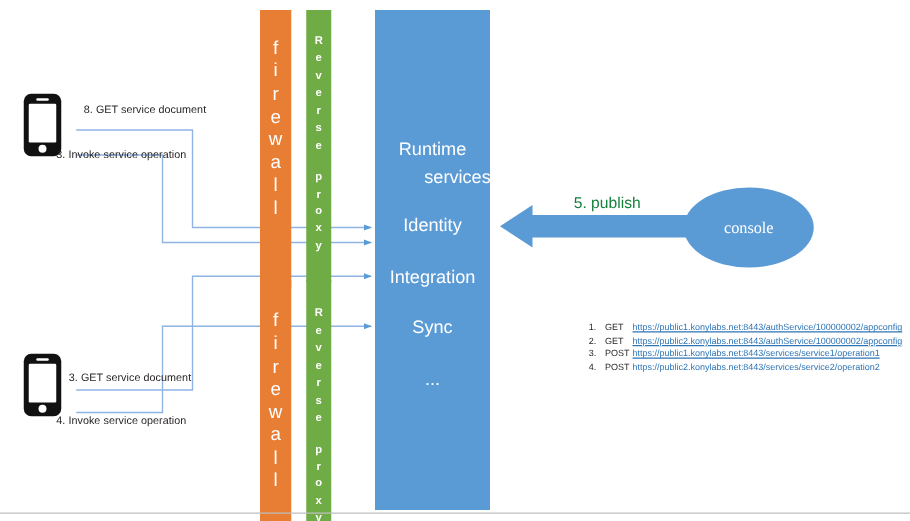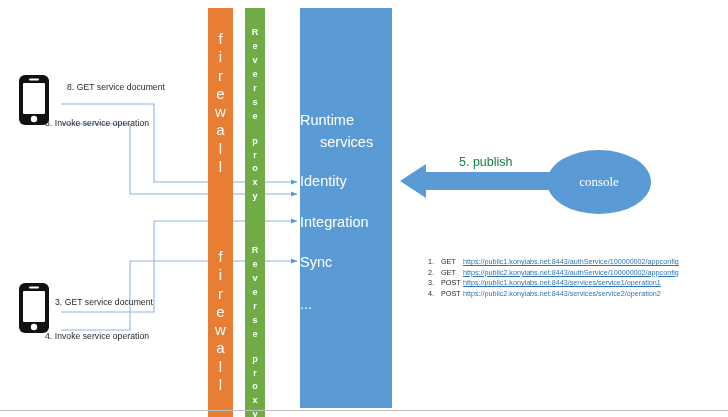--- a/index.html
+++ b/index.html
@@ -59,21 +59,21 @@
 
   
   .runtime-box {
     position: absolute;
     background: #5B9BD5;
     color: #ffffff;
   }
   .runtime-label {
     position: absolute;
     width: 100%;
-    text-align: left;
+    text-align: center;
     font-size: 14.5px;
     line-height: 1.22;
     color: #ffffff;
     font-family: "Liberation Sans", sans-serif;
   }
 
   
   .console-ellipse {
     position: absolute;
     background: #5B9BD5;
@@ -100,20 +100,21 @@
     white-space: nowrap;
   }
 
   
   .req-list {
     position: absolute;
     font-size: 7.2px;
     line-height: 10.6px;
     color: #231f20;
     white-space: nowrap;
+    margin-left: 43px;
   }
   .req-row {
     display: block;
     height: 10.6px;
     white-space: nowrap;
   }
   .req-num {
     display: inline-block;
     width: 13px;
     text-align: left;

